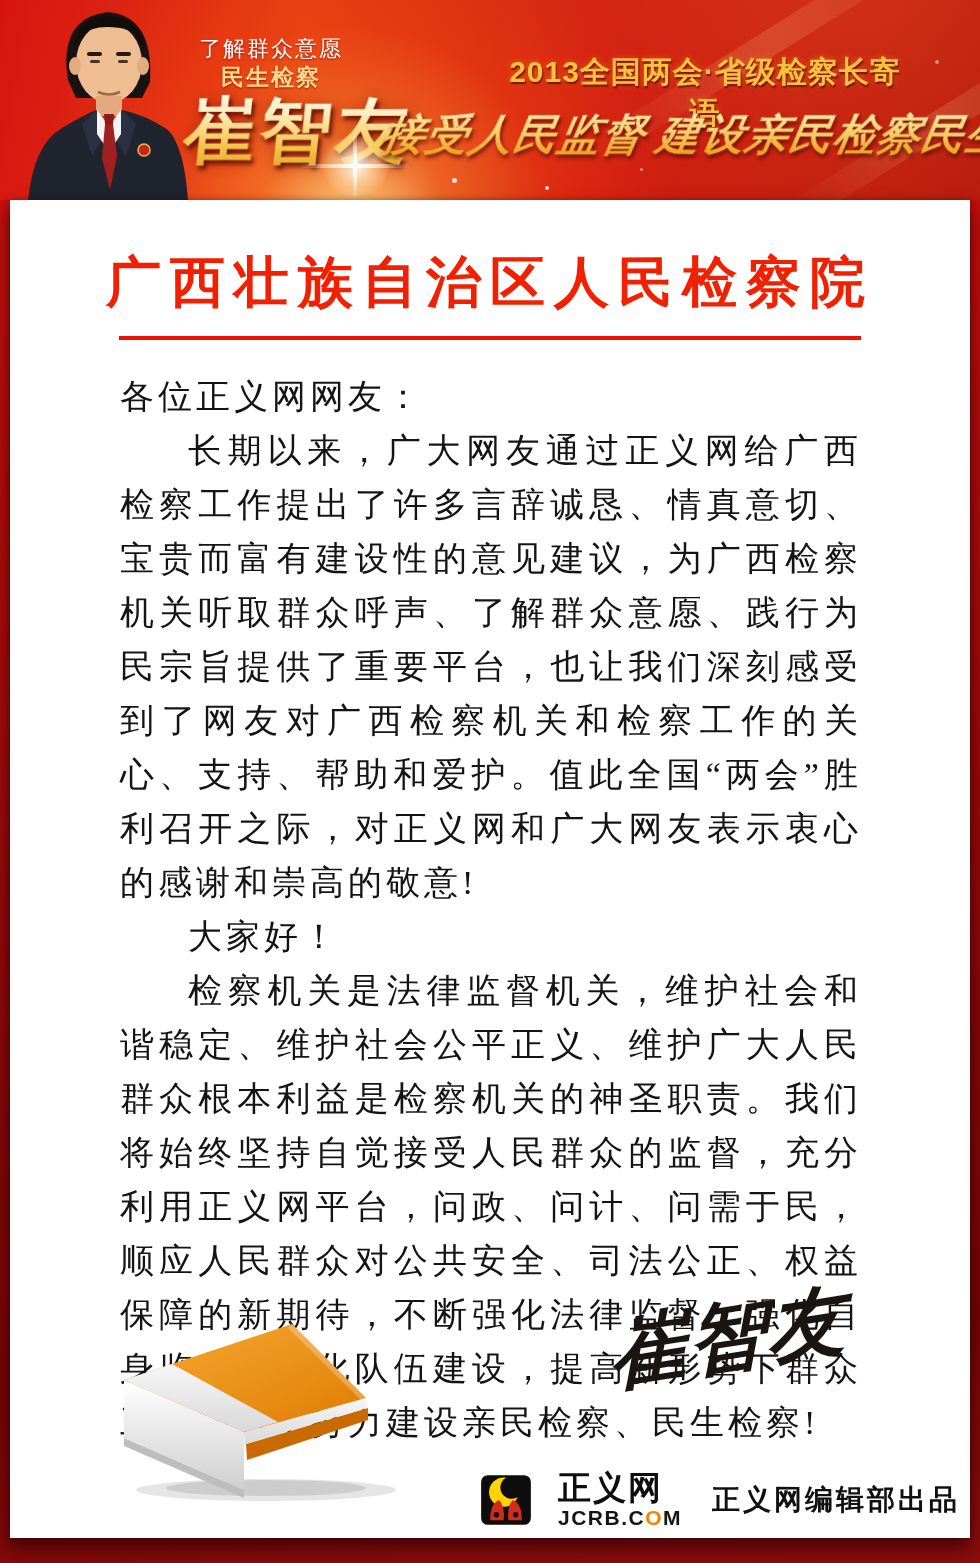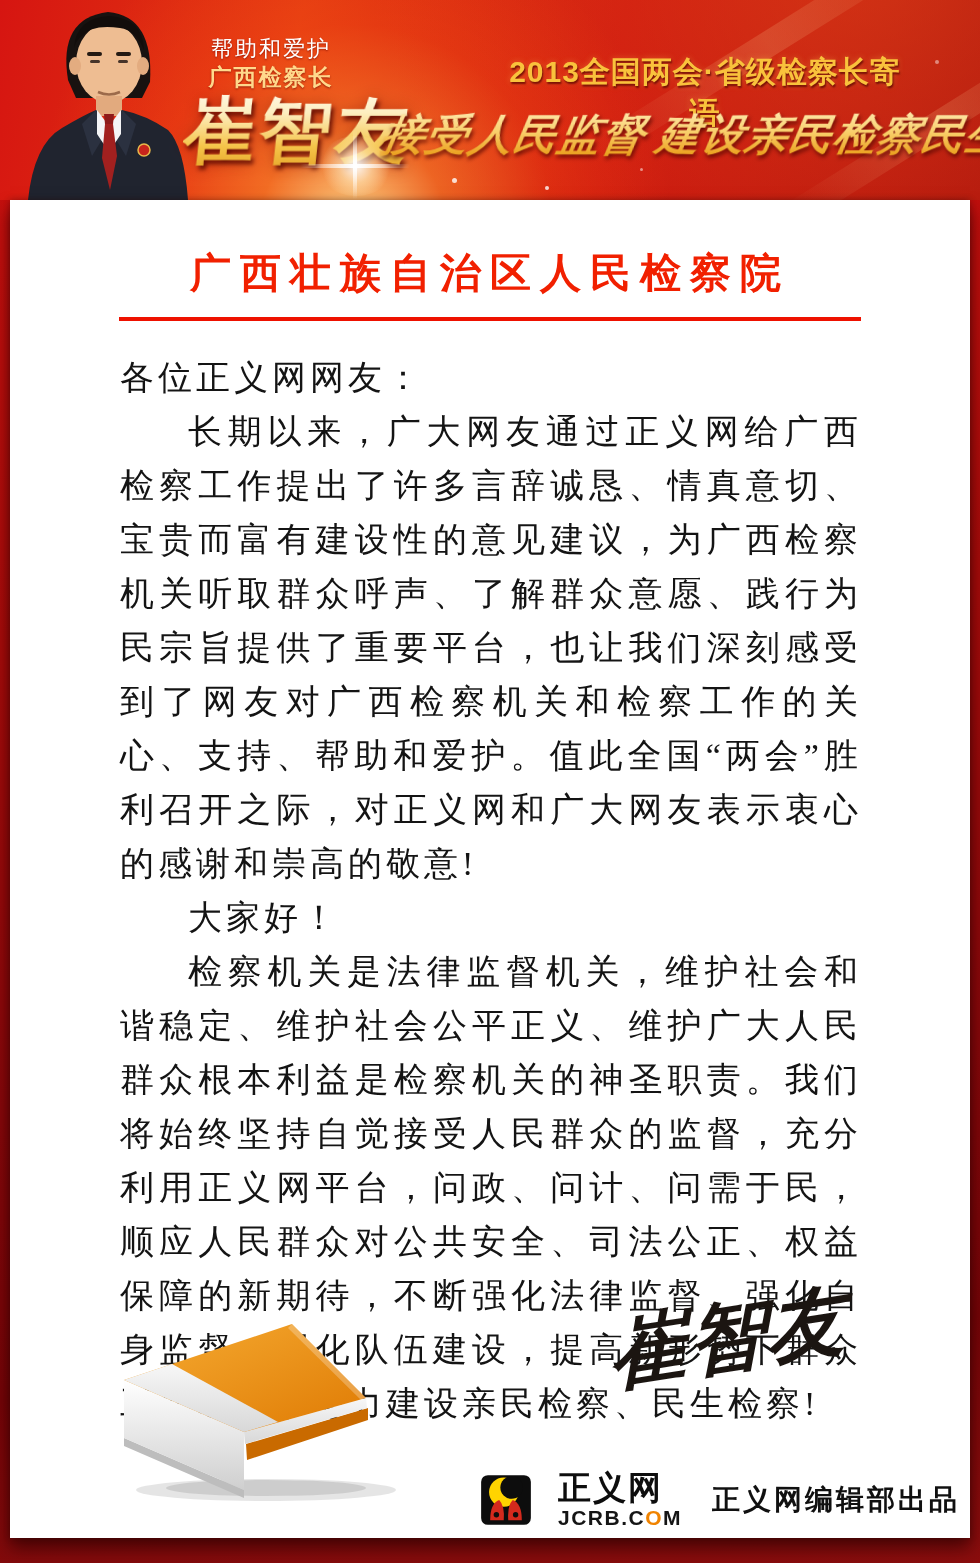--- a/index.html
+++ b/index.html
@@ -42,21 +42,21 @@
   .sparkle .h,.sparkle .v{position:absolute;background:linear-gradient(90deg,rgba(255,255,255,0),#fff,rgba(255,255,255,0));}
   .sparkle .h{left:0;top:34px;width:110px;height:4px;border-radius:2px;}
   .sparkle .v{left:53px;top:0;width:4px;height:70px;background:linear-gradient(180deg,rgba(255,255,255,0),#fff,rgba(255,255,255,0));border-radius:2px;}
 
   .portrait{position:absolute;left:24px;bottom:0;width:168px;height:200px;}
 
   
   .card{position:absolute;left:10px;top:200px;width:960px;height:1338px;background:#ffffff;
     box-shadow:0 10px 16px rgba(30,0,0,.6),0 0 6px rgba(40,0,0,.35);}
   .letter-title{margin:46px 0 0 0;text-align:center;font-family:"Liberation Serif",serif;
-    font-size:41px;font-weight:bold;letter-spacing:9px;color:#f12000;}
+    font-size:55px;font-weight:bold;letter-spacing:9px;color:#f12000;}
   .title-rule{width:742px;height:4px;background:#ee1100;margin:16px auto 0 auto;}
 
   .letter-body{width:742px;margin:30px 0 0 110px;font-family:"Liberation Serif",serif;
     font-size:34px;line-height:54px;letter-spacing:4px;color:#141414;text-align:justify;}
   .letter-body p{margin:0;}
   .indent{text-indent:2em;}
 
   .book{position:absolute;left:106px;top:1112px;width:292px;height:192px;}
 
   .signature{position:absolute;left:598px;top:1086px;font-family:"Liberation Serif",serif;
@@ -103,22 +103,22 @@
       <path d="M4,200 Q10,144 38,128 Q60,115 72,110 L85,128 L98,110 Q122,115 144,130 Q160,146 164,200 Z" fill="#20242f"></path>
       <path d="M72,110 L85,128 L68,156 L58,124 Z" fill="#2b3140"></path>
       <path d="M98,110 L85,128 L102,156 L112,124 Z" fill="#2b3140"></path>
       <path d="M73,110 L85,126 L97,110 L97,134 L85,152 L73,134 Z" fill="#f5f5f7"></path>
       <path d="M80,114 L90,114 L89,124 L81,124 Z" fill="#8d1b1b"></path>
       <path d="M81,124 L89,124 L93,156 L86,190 L78,158 Z" fill="#a2201f"></path>
       <circle cx="120" cy="150" r="6" fill="#c8251c" stroke="#e8b84a" stroke-width="1.5"></circle>
     </svg>
 
     <div class="badge">
-      <div class="badge-line1">帮助和爱护</div>
-      <div class="badge-line2">广西检察长</div>
+      <div class="badge-line1">了解群众意愿</div>
+      <div class="badge-line2">民生检察</div>
     </div>
 
     <div class="event-title">2013全国两会·省级检察长寄语</div>
 
     <div class="big-name">崔智友</div>
     <div class="slogan">接受人民监督 建设亲民检察民生检察</div>
 
     <div class="sparkle">
       <div class="glow"></div>
         <div class="h"></div>

